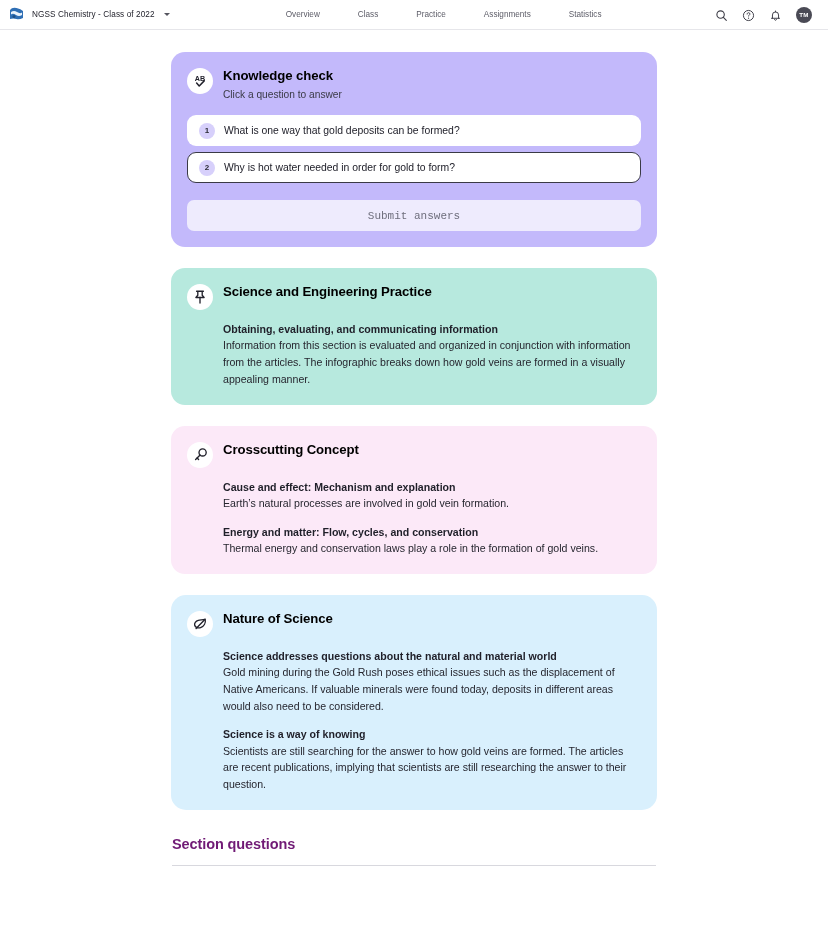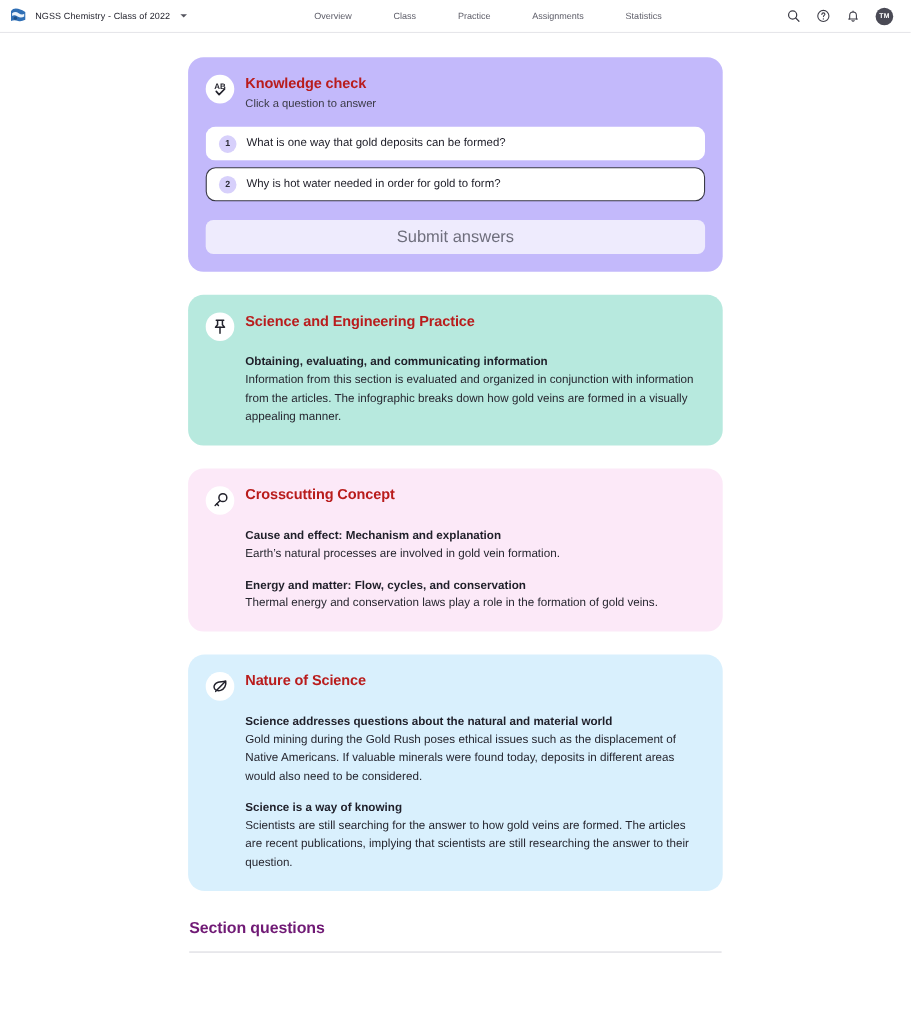--- a/index.html
+++ b/index.html
@@ -89,21 +89,21 @@
   .head-icon {
     width: 26px; height: 26px; border-radius: 50%;
     background: #ffffff;
     display: flex; align-items: center; justify-content: center;
     flex: 0 0 auto;
     margin-top: 1px;
   }
   .head-icon svg { display: block; }
   .head-texts { padding-top: 1px; }
   .card-title {
-    font-size: 13.2px; font-weight: 700; color: #b91c1c; letter-spacing: -.1px;
+    font-size: 13.2px; font-weight: 700; color: #000000; letter-spacing: -.1px;
   }
   .card-sub {
     font-size: 10.2px; color: #3a3a46; margin-top: 6px;
   }
 
   .qlist { margin-top: 15px; display: flex; flex-direction: column; gap: 6px; }
   .qrow {
     background: #ffffff;
     border-radius: 9px;
     height: 31px;
@@ -124,22 +124,22 @@
   .qtext { font-size: 10.4px; color: #21212b; }
 
   .submit-btn {
     margin-top: 17px;
     width: 100%;
     height: 31px;
     border-radius: 7px;
     background: #eeebfd;
     border: none;
     color: #6e6e7c;
-    font-size: 15px;
-    font-family: Liberation Sans, sans-serif;
+    font-size: 11px;
+    font-family: Liberation Mono, monospace;
     cursor: pointer;
     display: flex; align-items: center; justify-content: center;
   }
 
   
   .info { padding: 15px 16px 17px 16px; margin-top: 21px; }
   .info.sep { background: #b7e9de; }
   .info.ccc { background: #fce9f8; }
   .info.nos { background: #d9f0fd; border-radius: 15px; }
 

